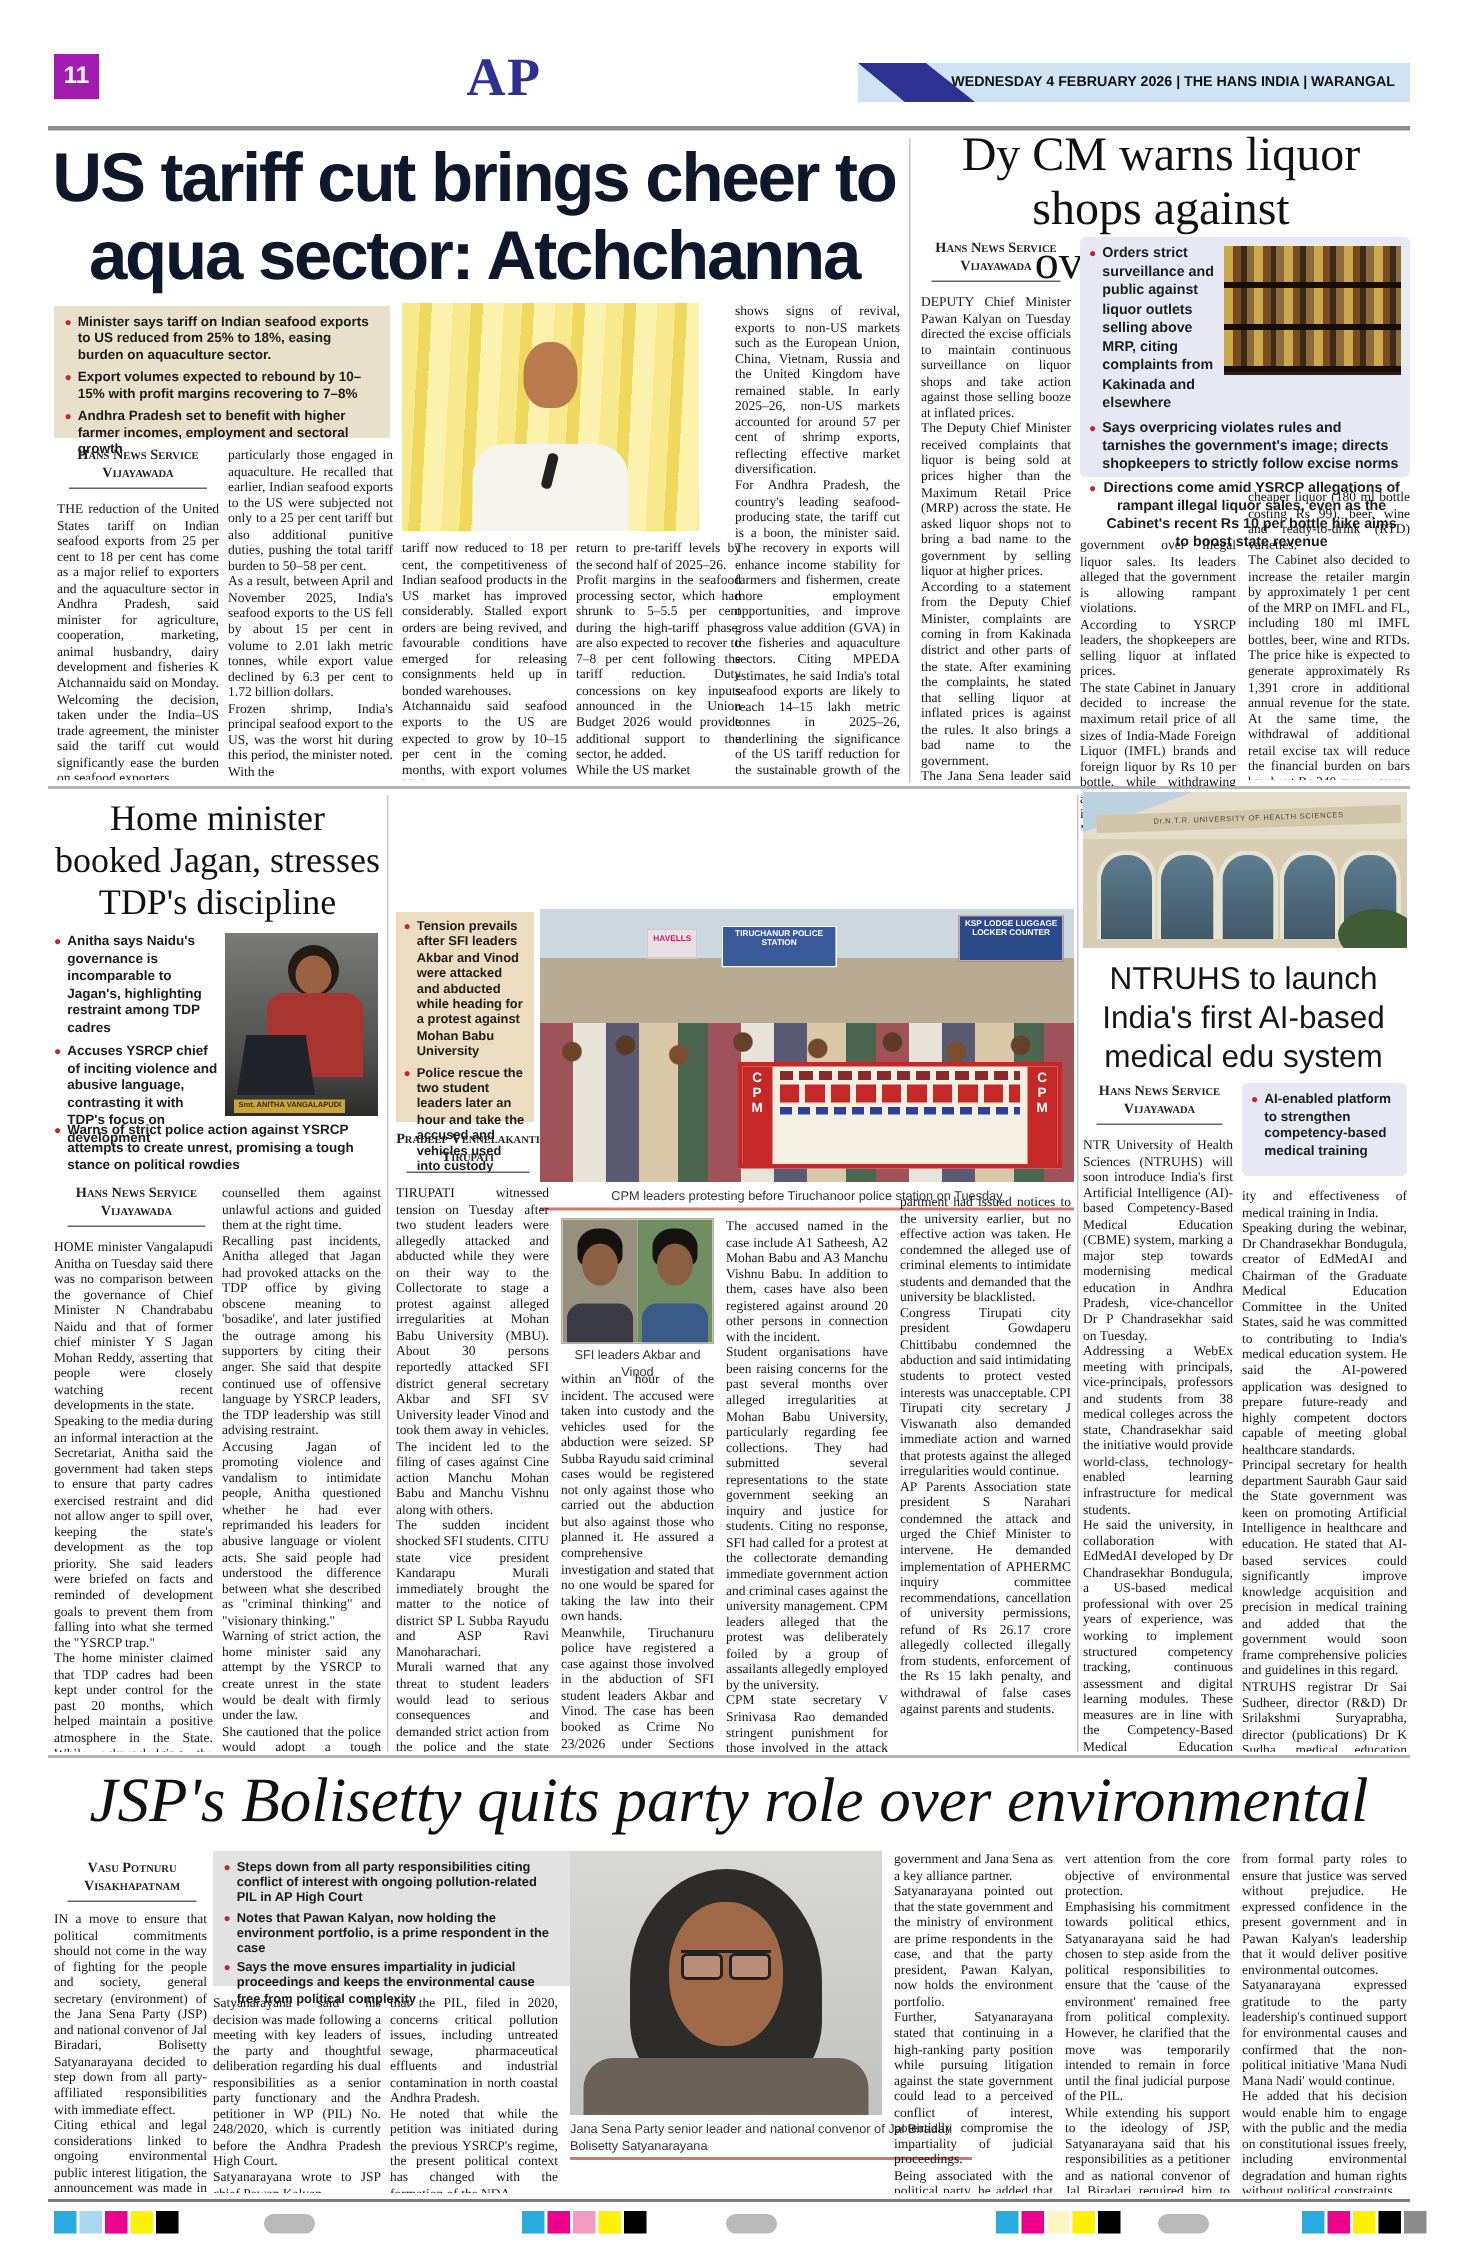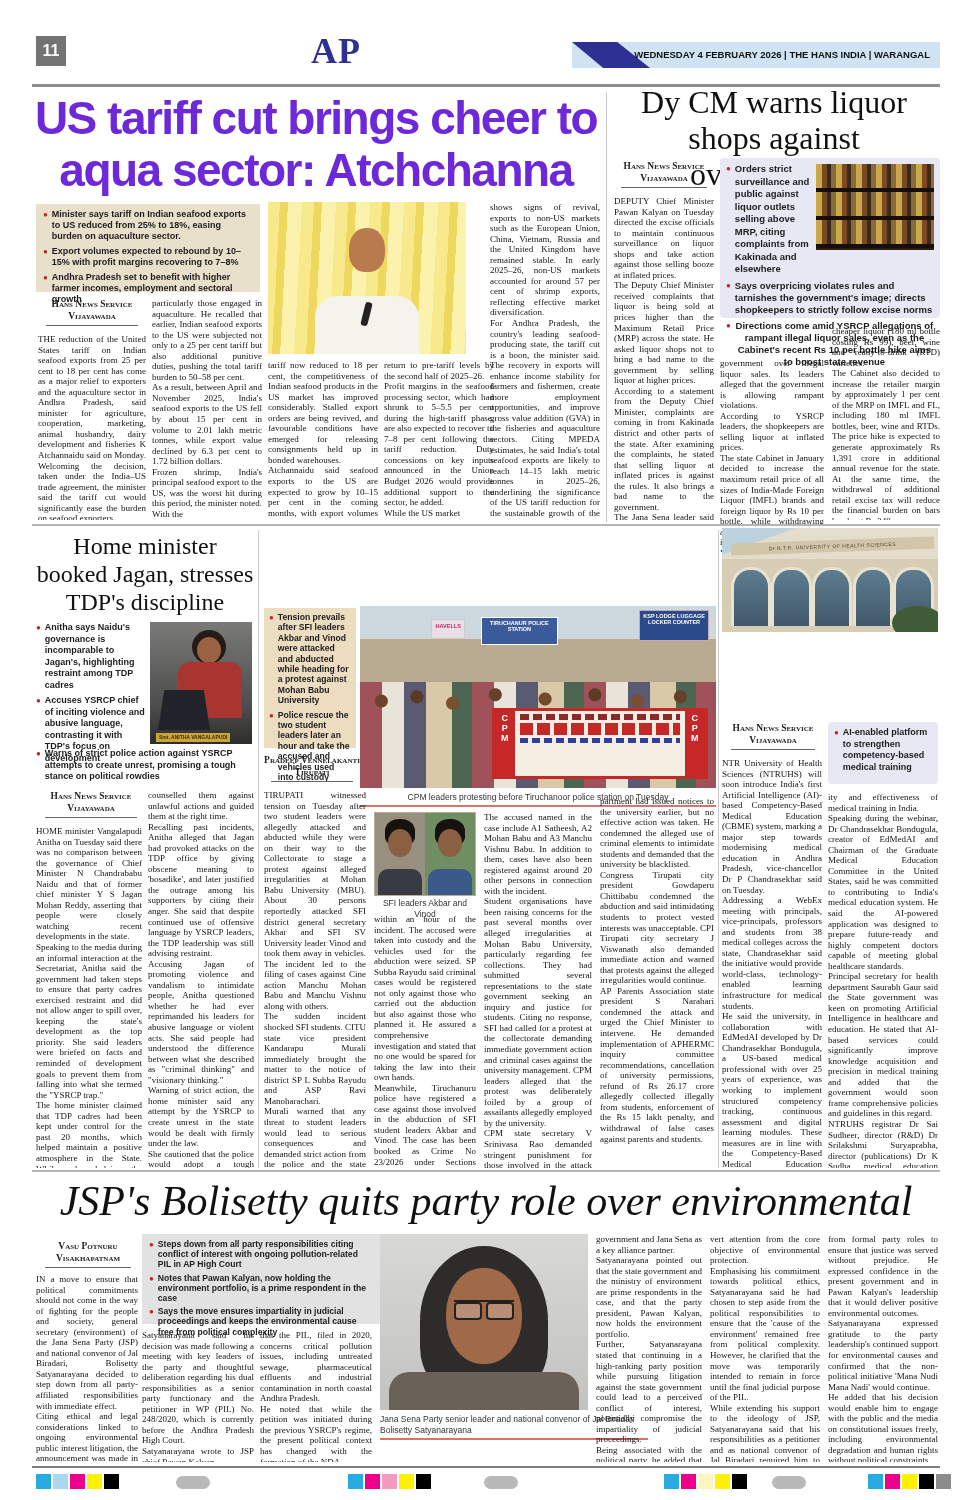--- a/index.html
+++ b/index.html
@@ -1,32 +1,32 @@
 <!DOCTYPE html>
 <html><head>
 <meta charset="utf-8">
 <style>
   html,body{margin:0;padding:0;background:#fff;}
   .page{position:relative;width:972px;height:1500px;background:#ffffff;overflow:hidden;
         font-family:"Liberation Serif",serif;color:#1a1a1a;}
   .abs{position:absolute;}
   
-  .pagenum{background:#737373;color:#fff;font-family:"Liberation Sans",sans-serif;
+  .pagenum{background:#a21caf;color:#fff;font-family:"Liberation Sans",sans-serif;
            font-weight:bold;font-size:16px;text-align:center;line-height:30px;}
   .ap-title{font-family:"Liberation Serif",serif;color:#2e3192;font-weight:bold;
             font-size:36px;text-align:center;letter-spacing:1px;}
   .datebar{background:#cfe3f2;}
   .dateslant{position:absolute;left:0;top:0;width:78px;height:26px;background:#2e3192;
              clip-path:polygon(0 0,58% 0,100% 100%,40% 100%);}
   .datetext{position:absolute;right:10px;top:0;height:26px;line-height:26px;
             font-family:"Liberation Sans",sans-serif;font-weight:bold;font-size:9.5px;color:#111;}
   .hrule{background:#8d8d8d;}
   .vrule{background:#c9c9c9;width:1px;}
   
-  .hl-main{font-family:"Liberation Sans",sans-serif;font-weight:bold;color:#6d28d9;
+  .hl-main{font-family:"Liberation Sans",sans-serif;font-weight:bold;color:#0f172a;
            font-size:46px;line-height:52px;letter-spacing:-1.5px;text-align:center;}
   .hl-serif{font-family:"Liberation Serif",serif;color:#111;text-align:center;}
   .hl-sans{font-family:"Liberation Sans",sans-serif;color:#161616;text-align:center;}
   
   .byline{font-family:"Liberation Serif",serif;font-variant:small-caps;font-weight:bold;
           font-size:9.5px;line-height:12px;text-align:center;color:#222;}
   .byline .bl-rule{display:block;width:86%;margin:3px auto 0;border-bottom:1px solid #666;}
   
   .col{font-size:9px;line-height:10.55px;text-align:justify;white-space:pre-line;
        overflow:hidden;color:#141414;}
@@ -326,20 +326,21 @@
     <div class="bldg-band">Dr.N.T.R. UNIVERSITY OF HEALTH SCIENCES</div>
     <div class="arches">
       <div class="arch"></div>
       <div class="arch"></div>
       <div class="arch"></div>
       <div class="arch"></div>
       <div class="arch"></div>
     </div>
     <div class="bldg-bush"></div>
   </div>
+  <div class="abs hl-sans" style="left:720px;top:640px;width:218px;font-size:21px;line-height:26px;">NTRUHS to launch India's first AI-based medical edu system</div>
   <div class="abs byline" style="left:724px;top:722px;width:98px;">
     <span>Hans News Service</span><br>
     <span>Vijayawada</span>
     <span class="bl-rule"></span>
   </div>
   <div class="abs box-lav" style="left:828px;top:722px;width:110px;height:62px;padding:5px 6px;box-sizing:border-box;">
     <div class="bl">
         <span class="dot">●</span>
         <span class="bt" style="font-size:9px;line-height:11.5px;">AI-enabled platform to strengthen competency-based medical training</span>
       </div>

